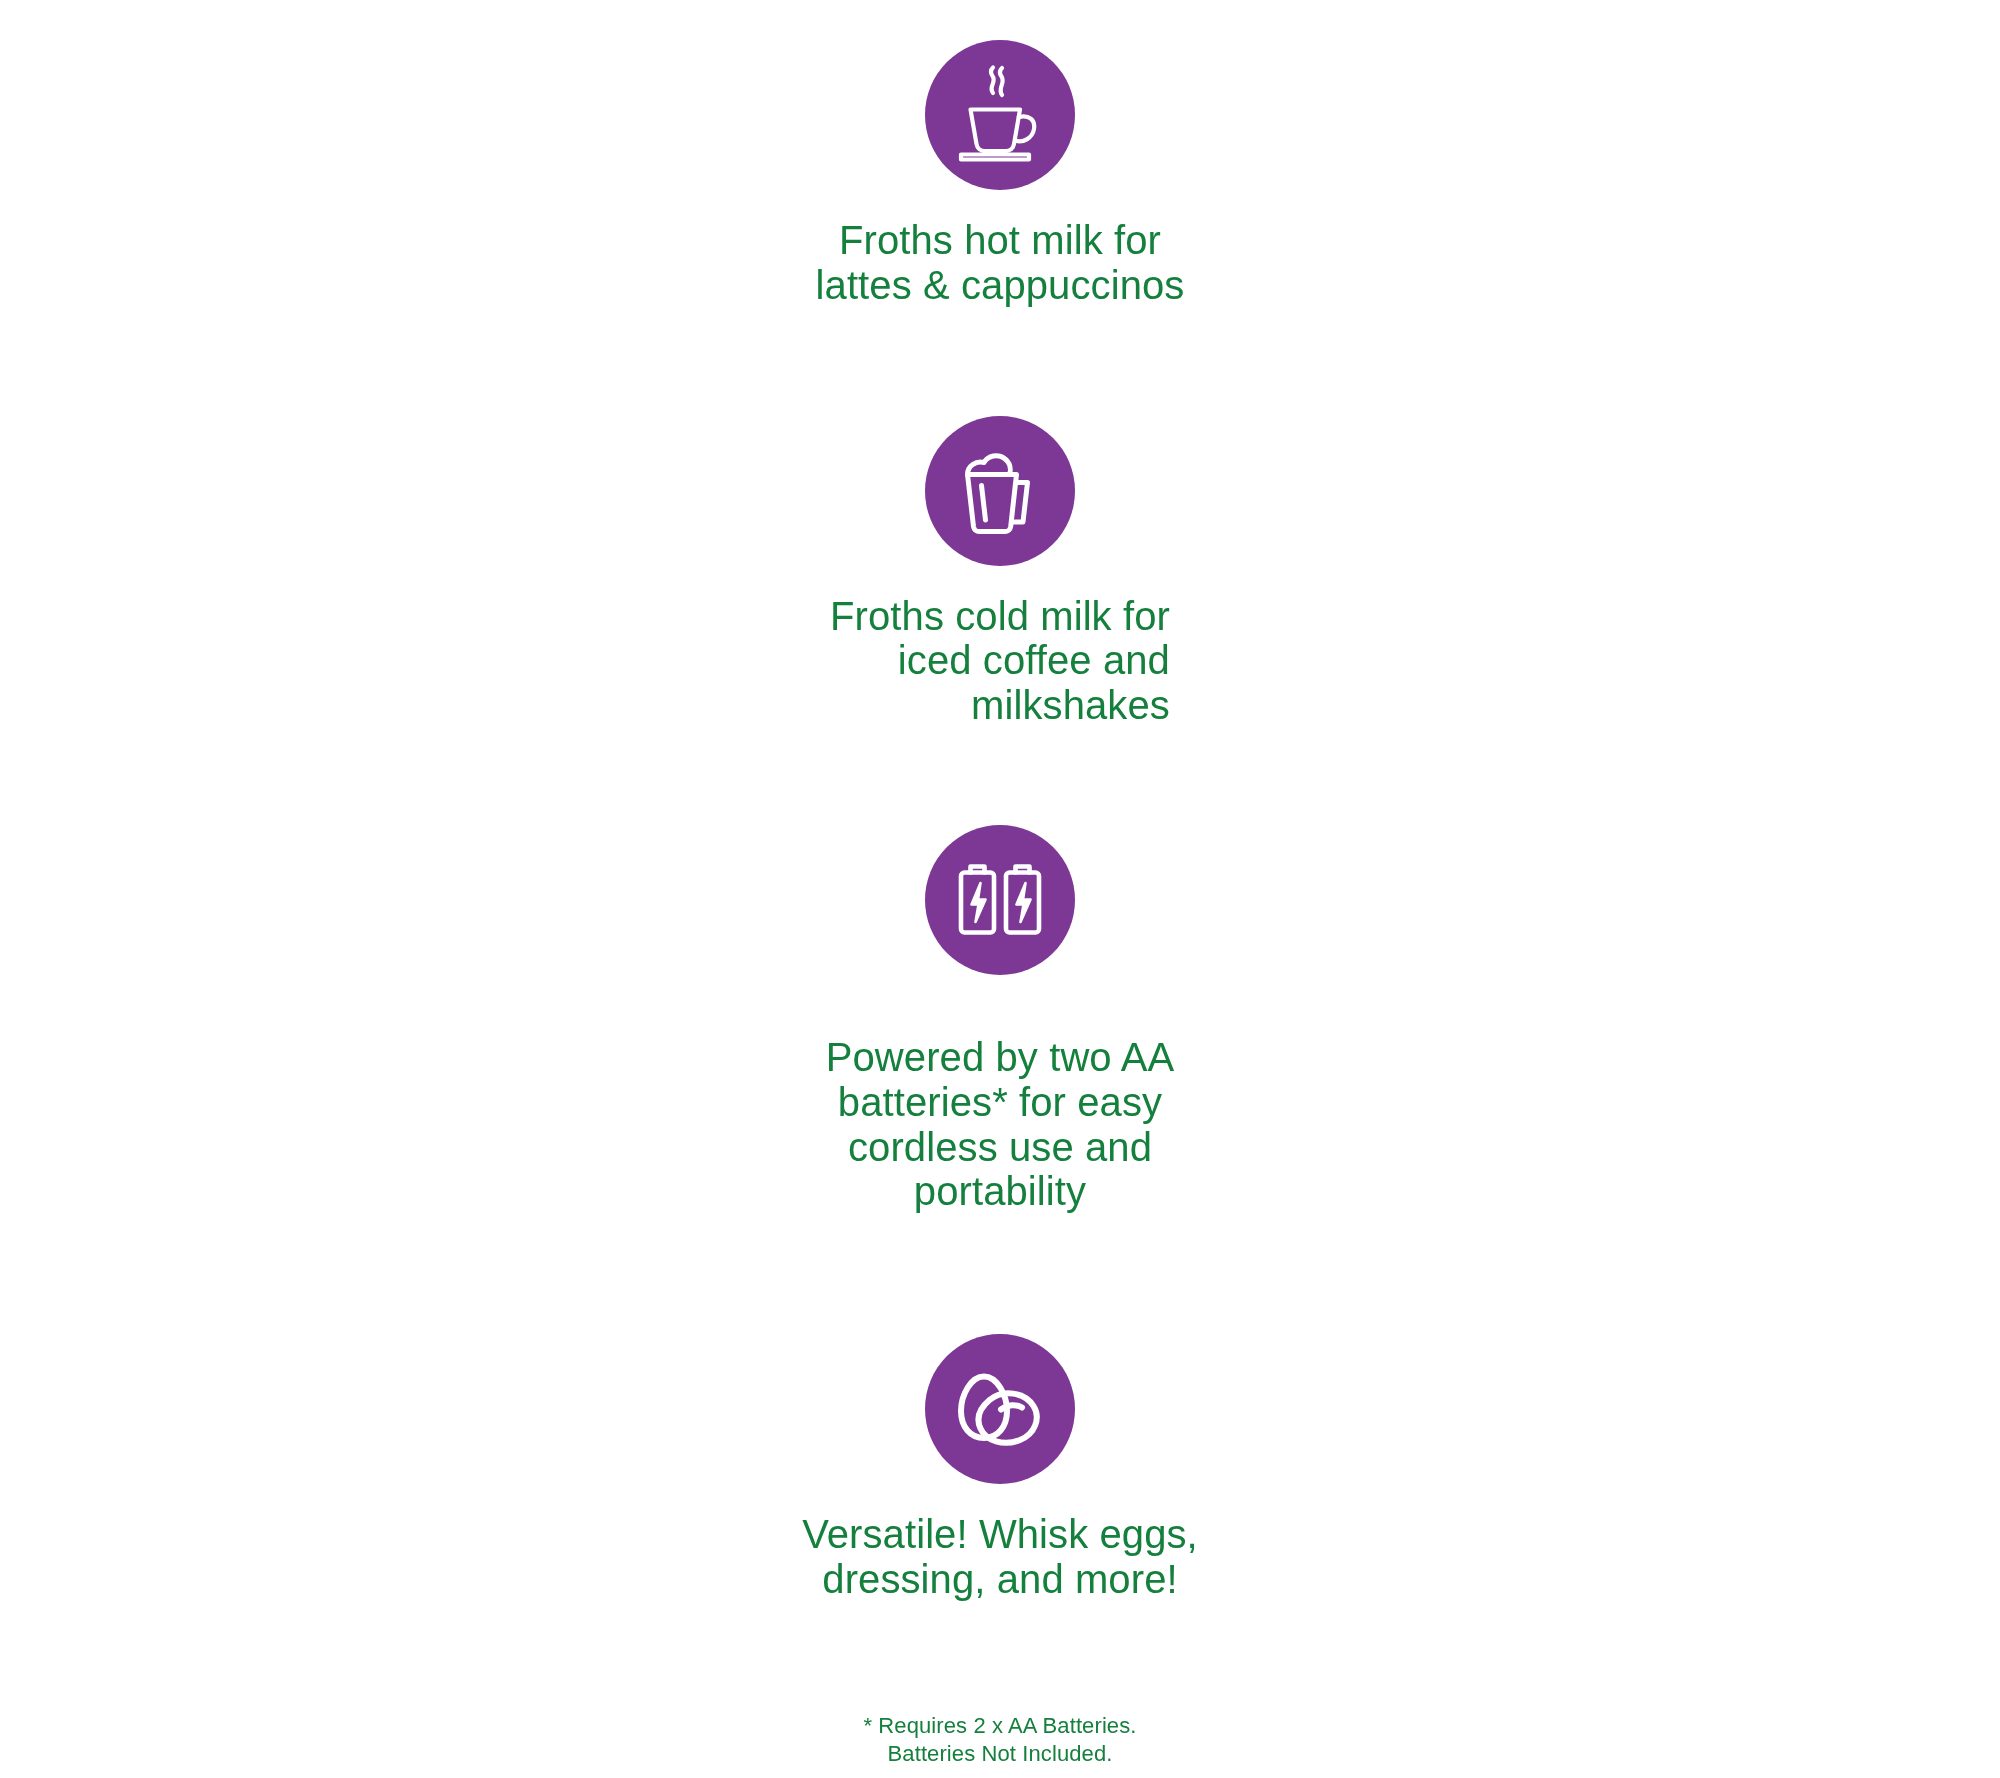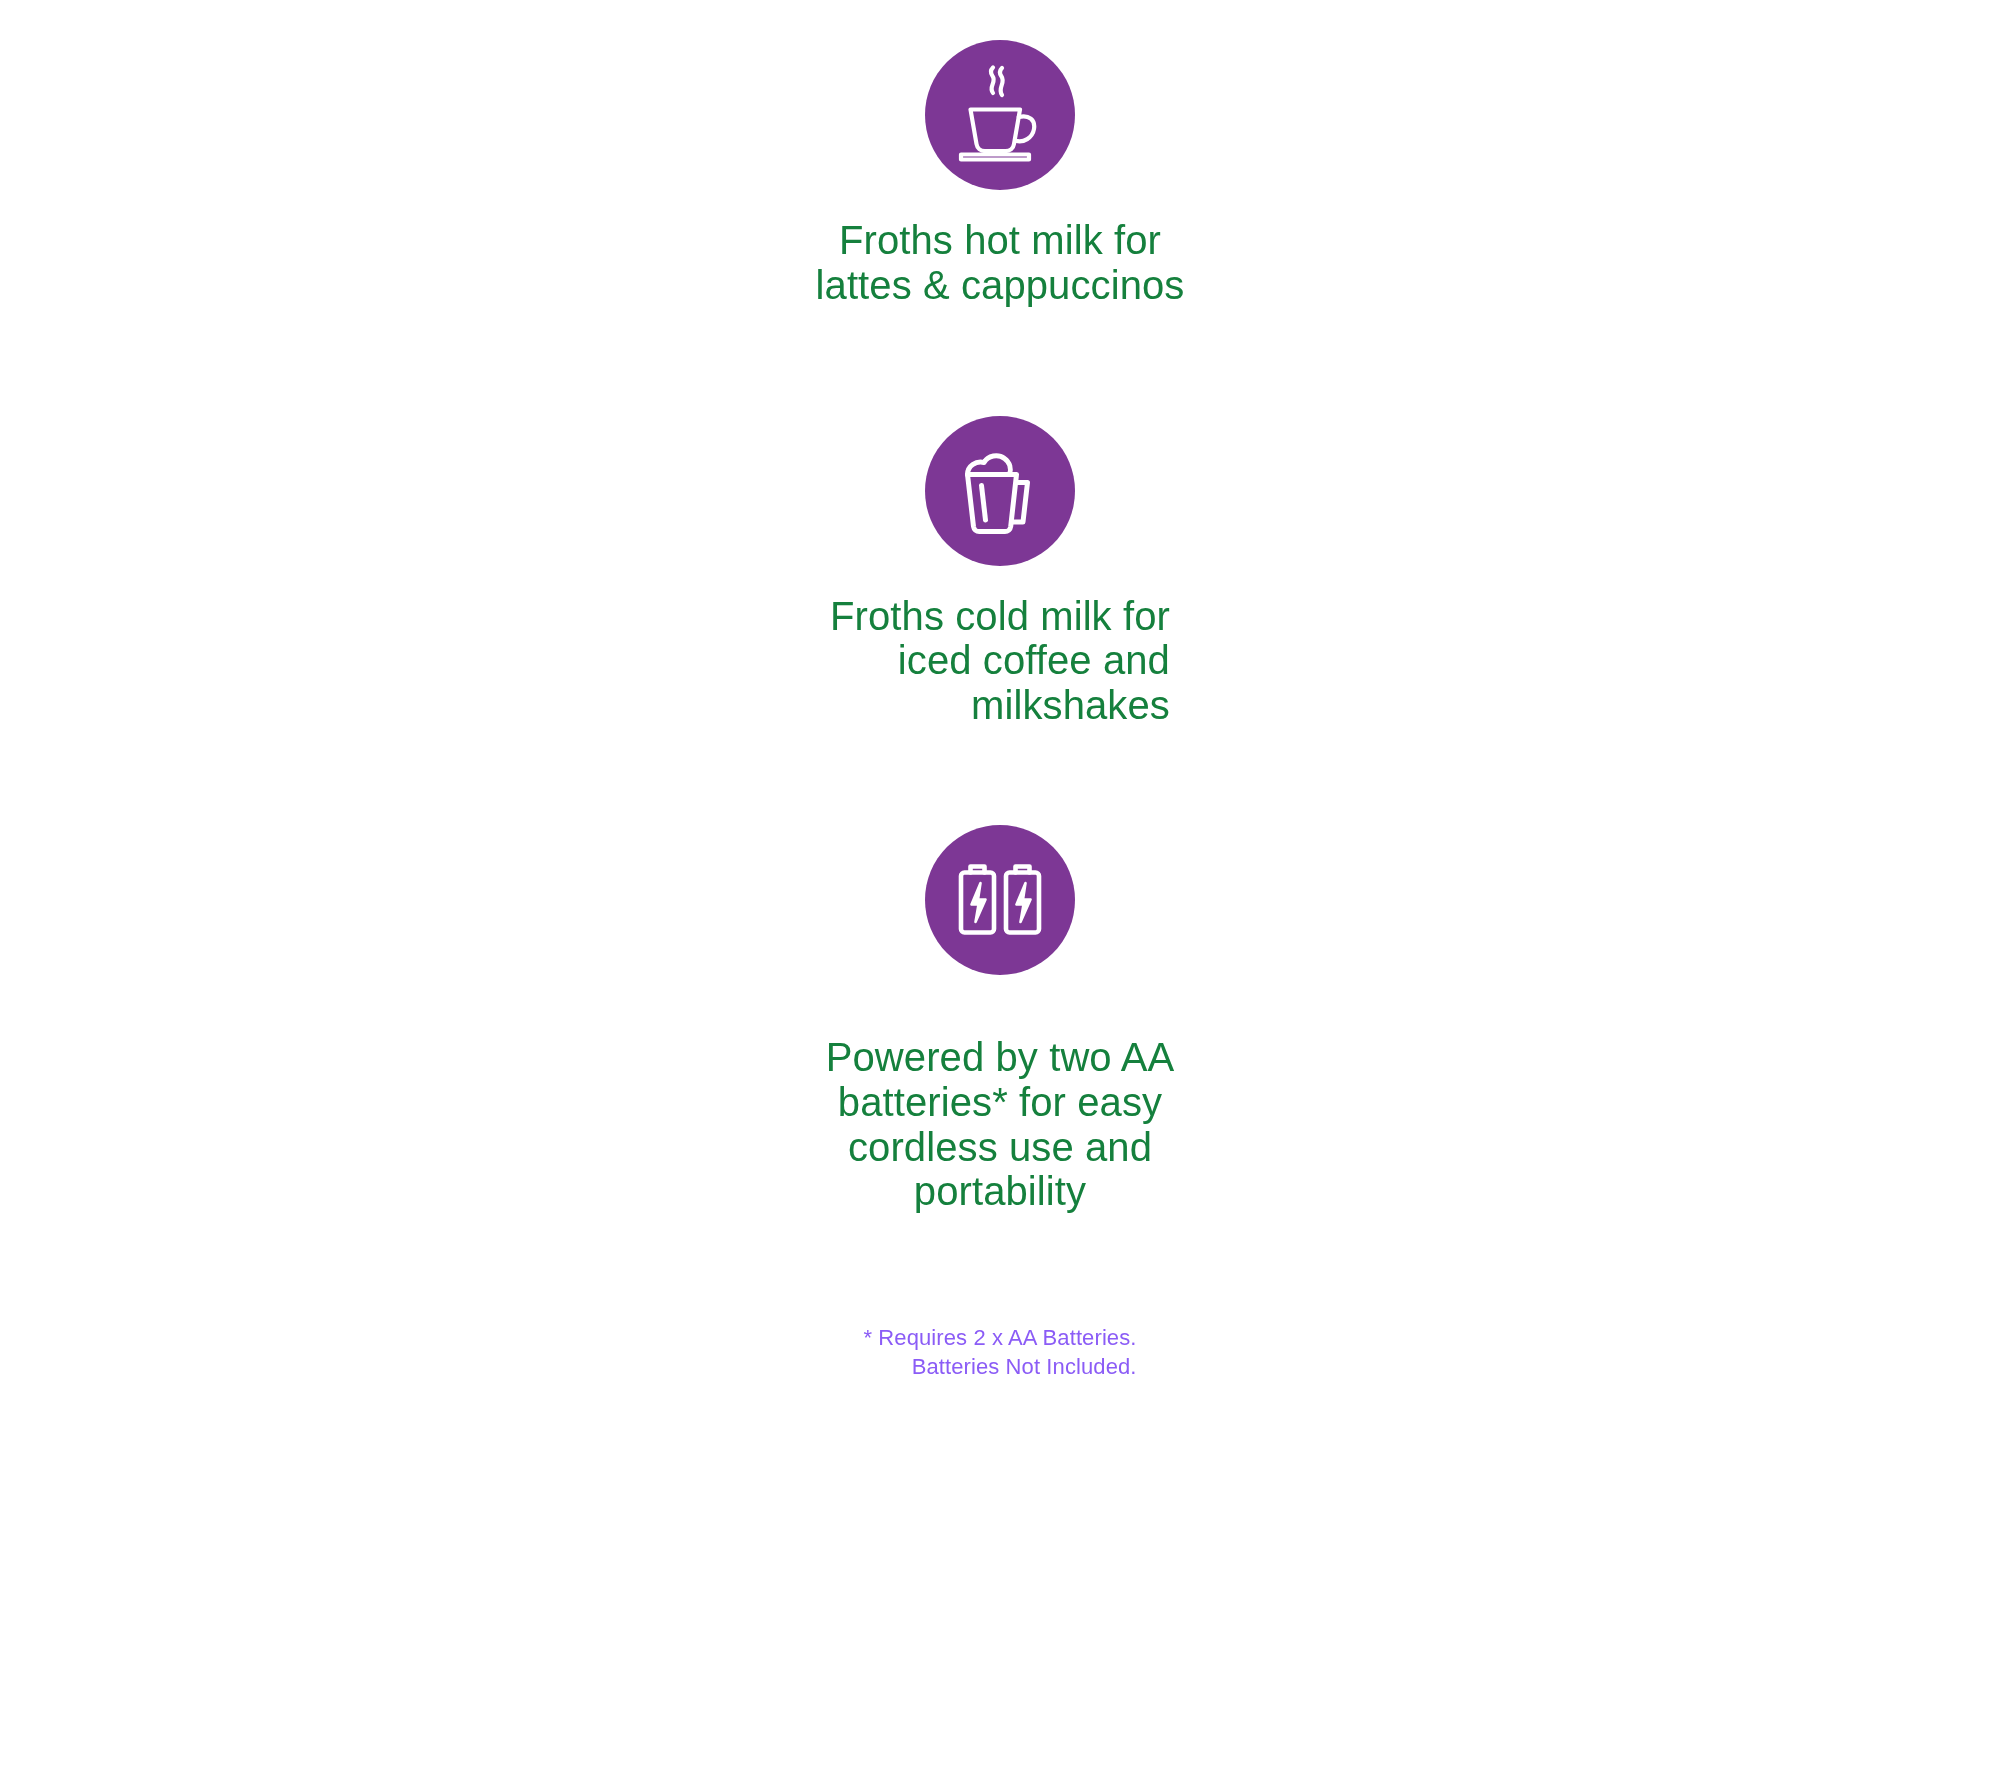--- a/index.html
+++ b/index.html
@@ -59,24 +59,24 @@
 
   
   .feature-1 { margin-top: 40px; }
   .feature-2 { margin-top: 108px; text-align: right; }
   .feature-3 { margin-top: 97px; gap: 32px; }
   .feature-4 { margin-top: 120px; }
 
   
   .footnote {
     margin-top: 110px;
-    color: #8b5cf6;
+    color: #15803d;
     font-size: 22px;
     line-height: 1.30;
-    text-align: right;
+    text-align: center;
     white-space: pre-line;
     letter-spacing: 0.1px;
   }
 </style>
 </head>
 <body>
 
 <div class="infographic">
 
   <div class="feature feature-1">
@@ -133,17 +133,33 @@
           <path d="M80.5 38 L71.5 59.5 L78.5 59.5 L75.5 77 L85.5 54.5 L78 54.5 Z" fill="#ffffff" stroke-width="2.6"></path>
         </g>
       </svg>
     </div>
     <div class="feature-caption">Powered by two AA
 batteries* for easy
 cordless use and
 portability</div>
   </div>
 
+  <div class="feature feature-4">
+    <div class="icon-badge">
+      <svg width="110" height="110" viewBox="0 0 110 110" aria-hidden="true">
+        <g fill="none" stroke="#ffffff" stroke-width="6" stroke-linecap="round" stroke-linejoin="round">
+
+          <path d="M39 22.5 C52 22.5, 62 41, 62 57 C62 73, 52.5 84, 39 84 C25.5 84, 16 73, 16 57 C16 41, 26 22.5, 39 22.5 Z"></path>
+
+          <path d="M44.5 46 C58 34.5, 80 38.5, 88.5 52 C96 64, 90 80, 75 86 C58.5 92.5, 41 87, 35.5 74.5 C30.5 63.5, 35 54, 44.5 46 Z"></path>
+
+          <path d="M56 55.5 C62.5 50.5, 71.5 50, 77 53.5" stroke-width="6"></path>
+        </g>
+      </svg>
+    </div>
+    <div class="feature-caption">Versatile! Whisk eggs,
+dressing, and more!</div>
+  </div>
 
   <div class="footnote">* Requires 2 x AA Batteries.
 Batteries Not Included.</div>
 
 </div>
 
 </body></html>

